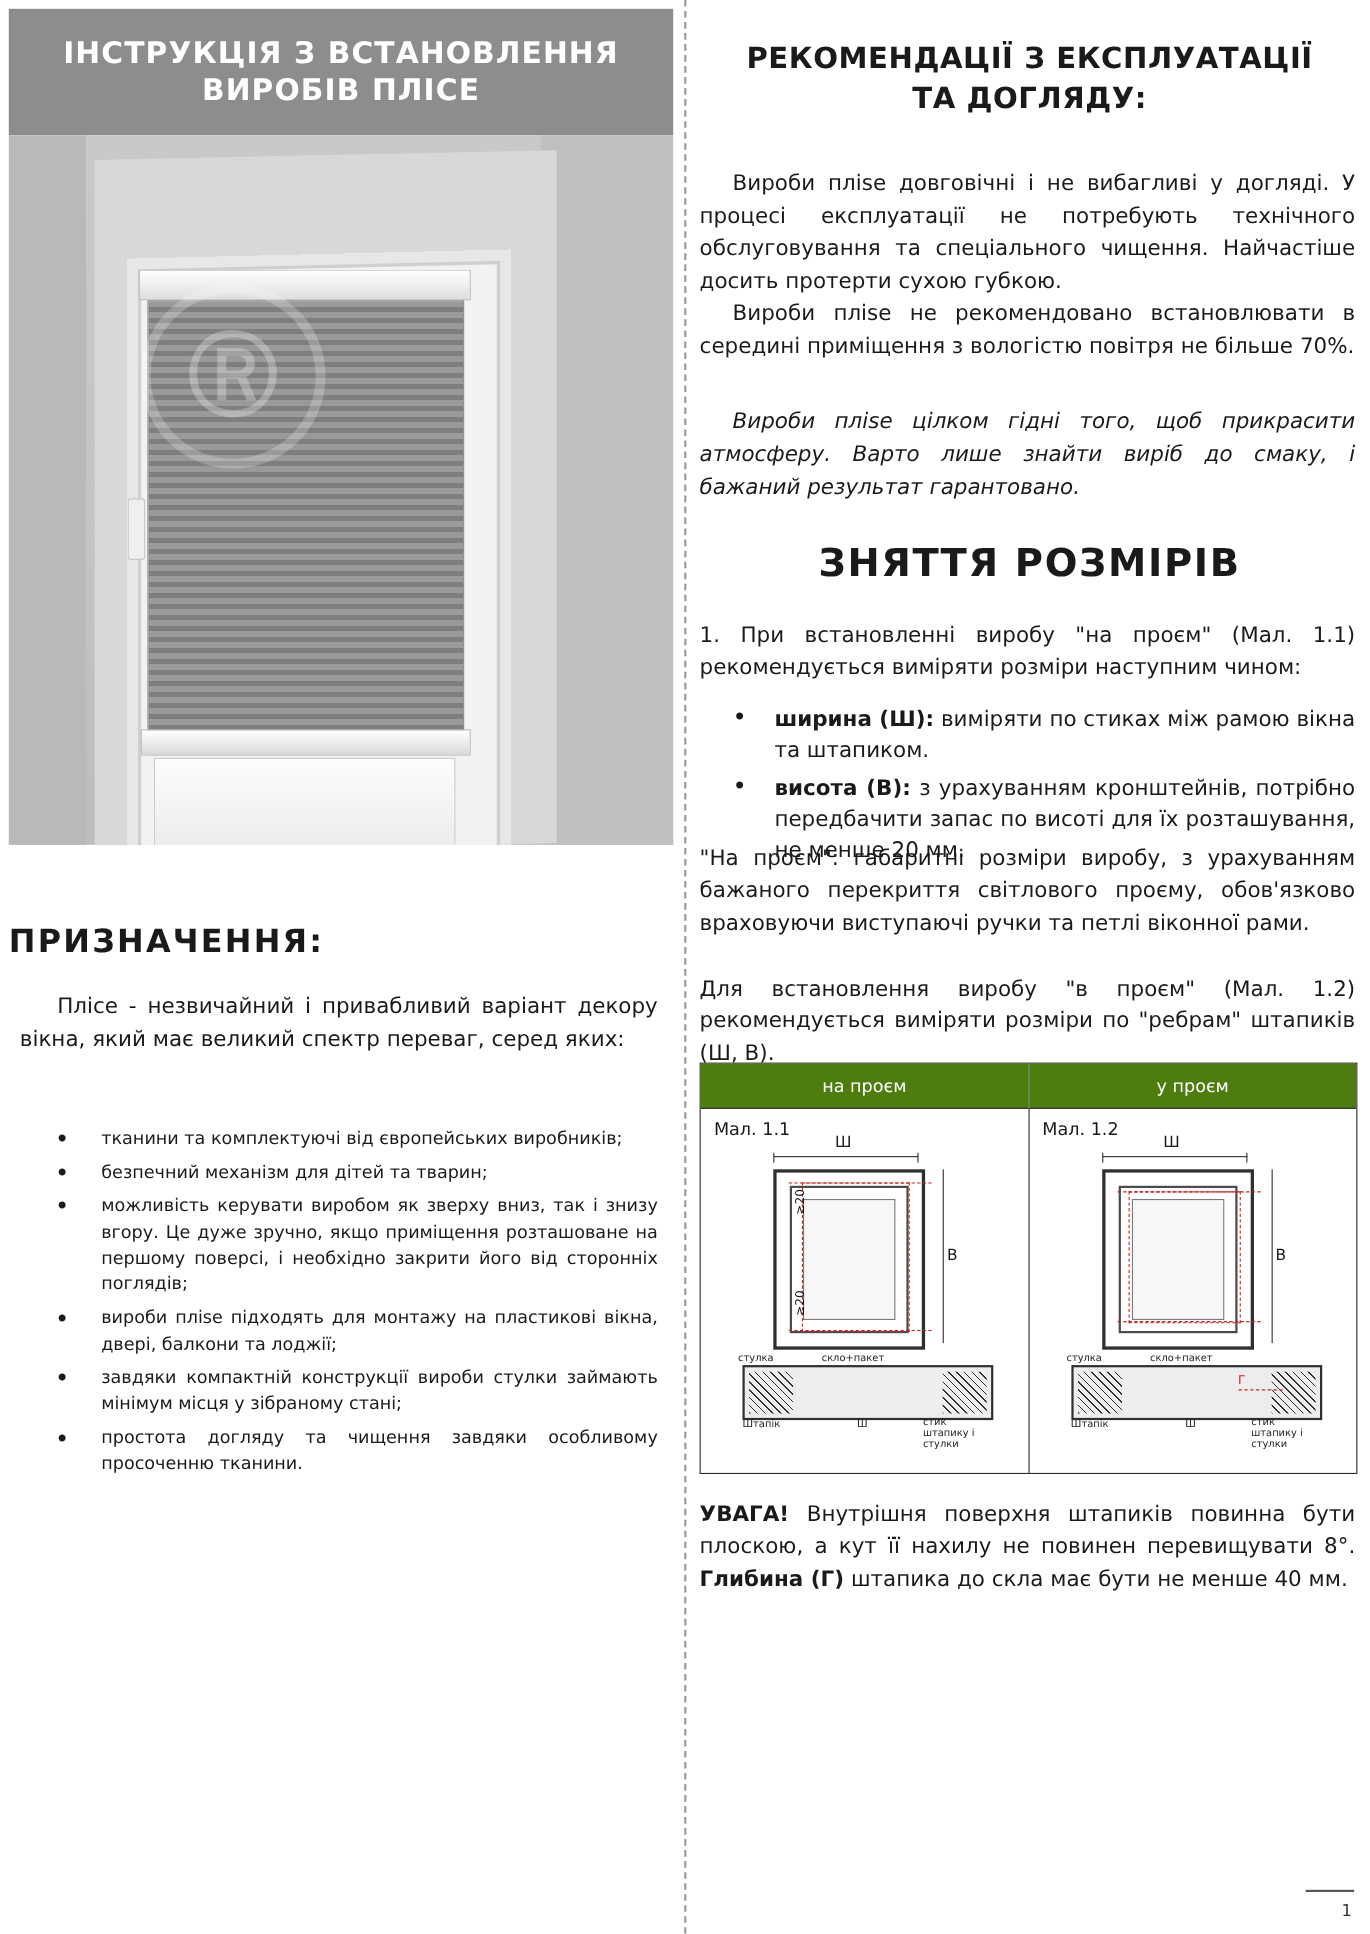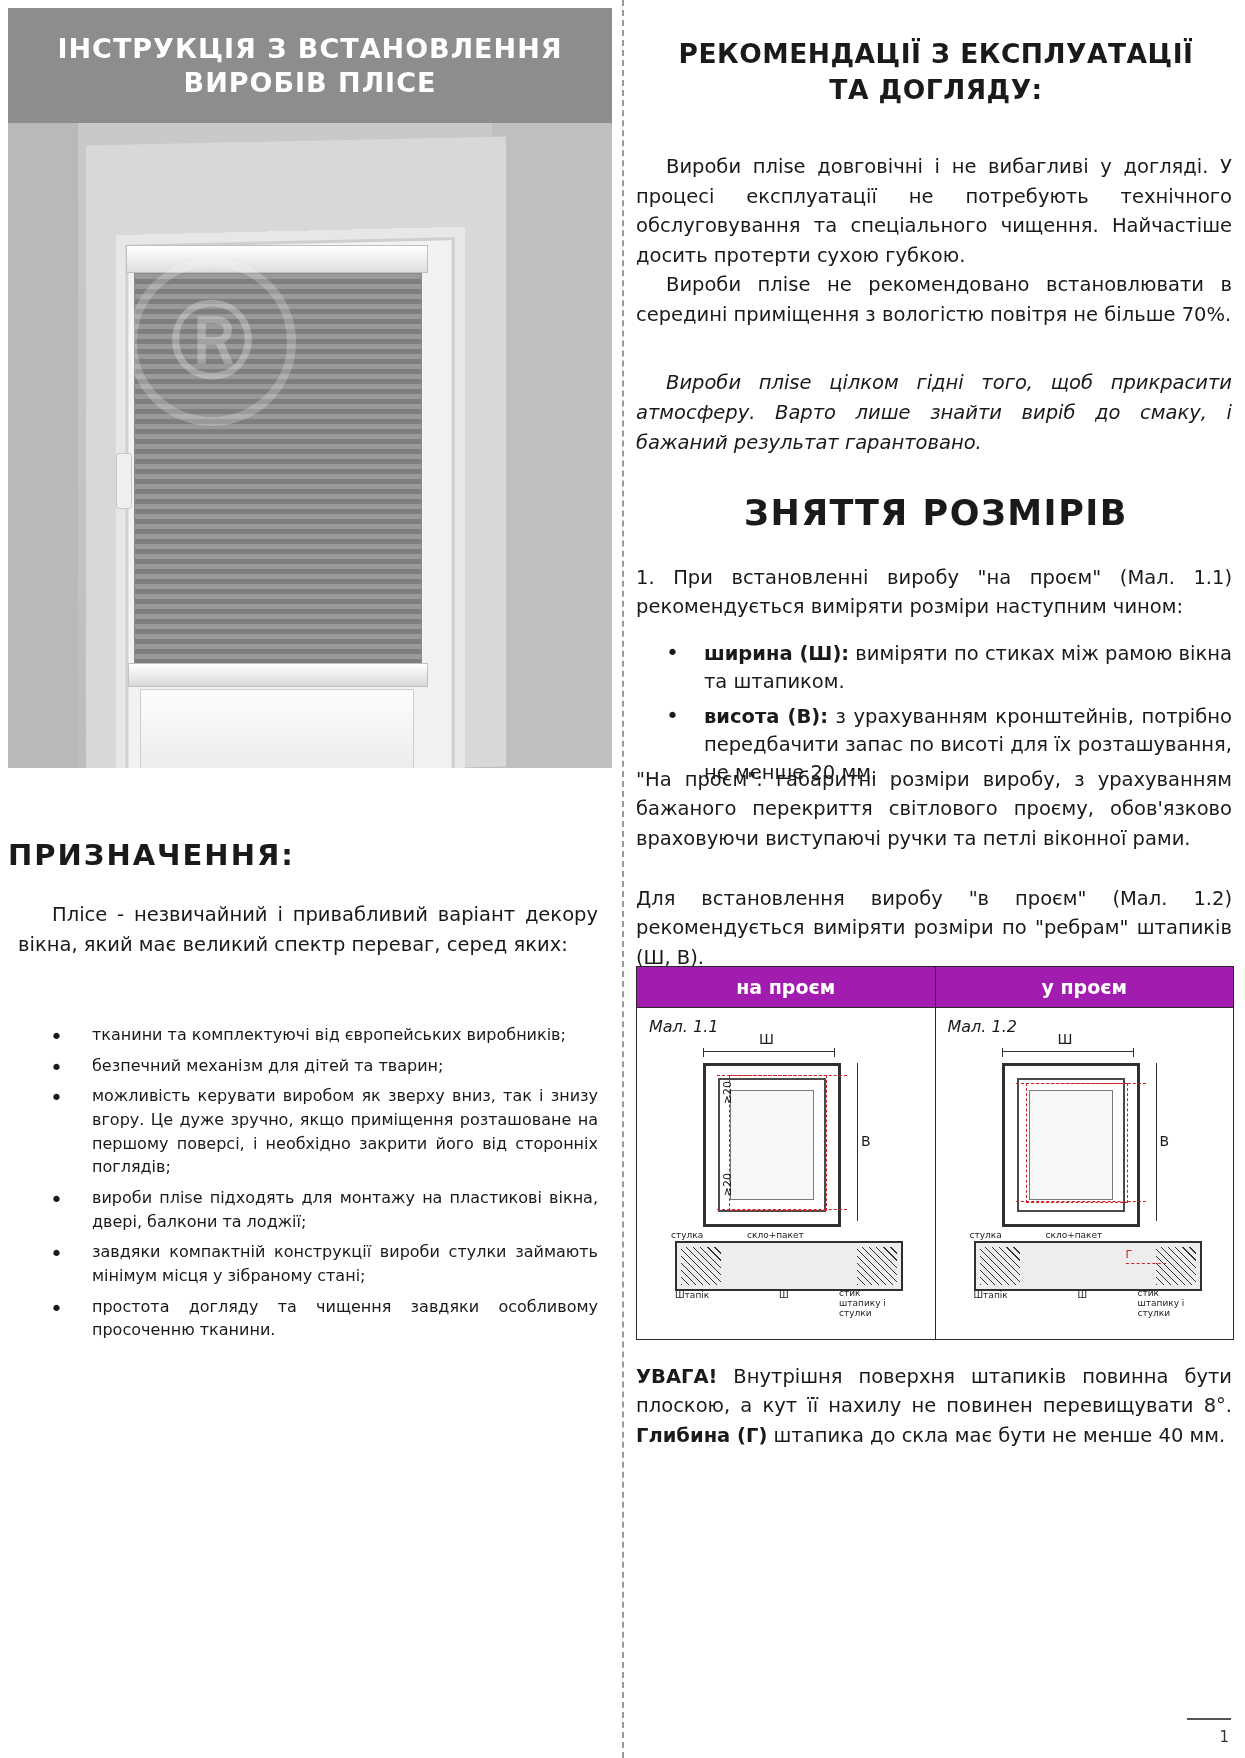--- a/index.html
+++ b/index.html
@@ -120,24 +120,24 @@
   ul.r-bullets li{position:relative;padding-left:68px;margin-bottom:6px;font-size:19.5px;line-height:1.45;text-align:justify;}
   ul.r-bullets li:before{content:"•";position:absolute;left:30px;top:-3px;font-size:22px;}
   .r-p5{position:absolute;left:0;top:765px;width:596px;font-size:19.5px;line-height:1.5;text-align:justify;}
   .r-p6{position:absolute;left:0;top:884px;width:596px;font-size:19.5px;line-height:1.5;text-align:justify;}
 
   
   .draw-wrap{position:absolute;left:0;top:966px;width:596px;height:372px;border:1px solid #2b2b2b;display:flex;}
   .draw-cell{width:50%;border-right:1px solid #2b2b2b;position:relative;}
   .draw-cell:last-child{border-right:none;}
   .draw-head{
-    height:40px;background:#a21caf;color:#fff;display:flex;align-items:center;justify-content:center;
-    font-size:19px;font-weight:bold;border-bottom:1px solid #2b2b2b;
-  }
-  .draw-label{position:absolute;left:12px;top:50px;font-size:16px;font-style:italic;}
+    height:40px;background:#4d7c0f;color:#fff;display:flex;align-items:center;justify-content:center;
+    font-size:16px;font-weight:normal;border-bottom:1px solid #2b2b2b;
+  }
+  .draw-label{position:absolute;left:12px;top:50px;font-size:16px;}
   .sketch{position:absolute;left:24px;top:78px;width:250px;height:270px;}
   .win-out{position:absolute;left:42px;top:18px;width:132px;height:158px;border:3px solid #2f2f2f;background:#fff;}
   .win-in{position:absolute;left:12px;top:12px;right:12px;bottom:12px;border:2px solid #4a4a4a;}
   .win-gl{position:absolute;left:10px;top:10px;right:10px;bottom:10px;border:1px solid #7a7a7a;background:#f7f7f7;}
   .dim-h{position:absolute;left:42px;top:6px;width:132px;border-top:1px solid #2f2f2f;}
   .dim-h:before,.dim-h:after{content:"";position:absolute;top:-4px;width:1px;height:9px;background:#2f2f2f;}
   .dim-h:before{left:0;}.dim-h:after{right:0;}
   .lbl-w{position:absolute;left:98px;top:-14px;font-size:14px;}
   .dim-v{position:absolute;left:196px;top:18px;height:158px;border-left:1px solid #2f2f2f;}
   .lbl-h{position:absolute;left:200px;top:88px;font-size:14px;}

